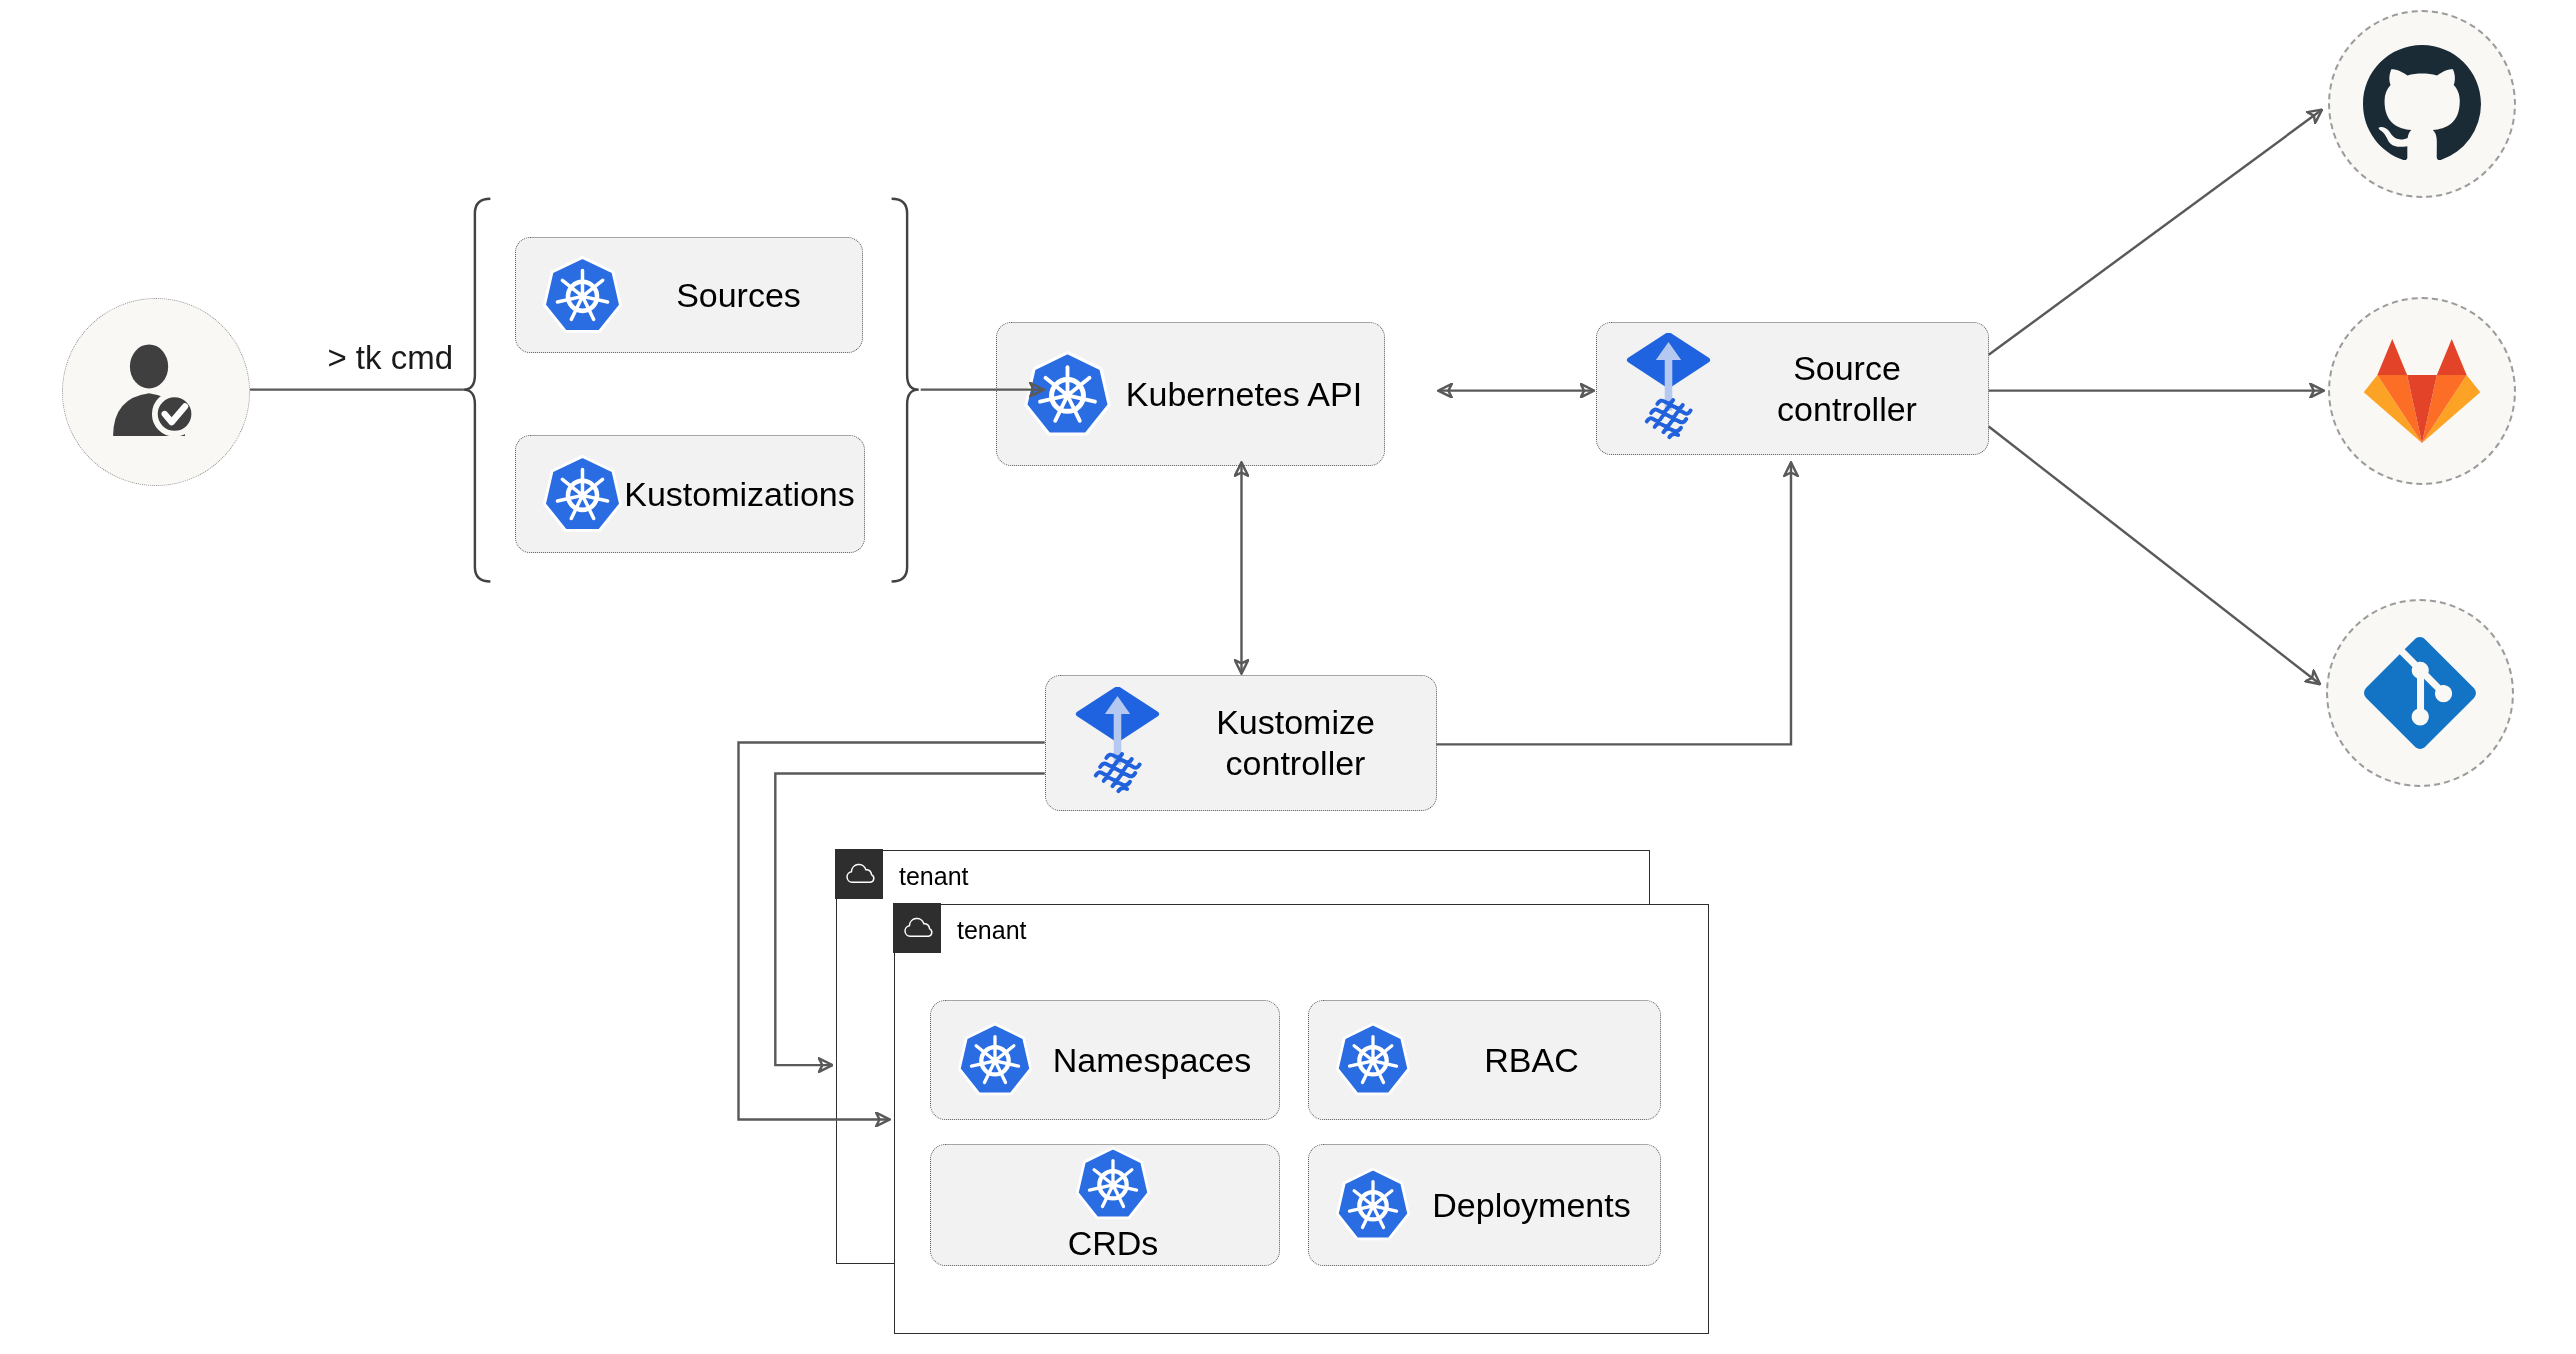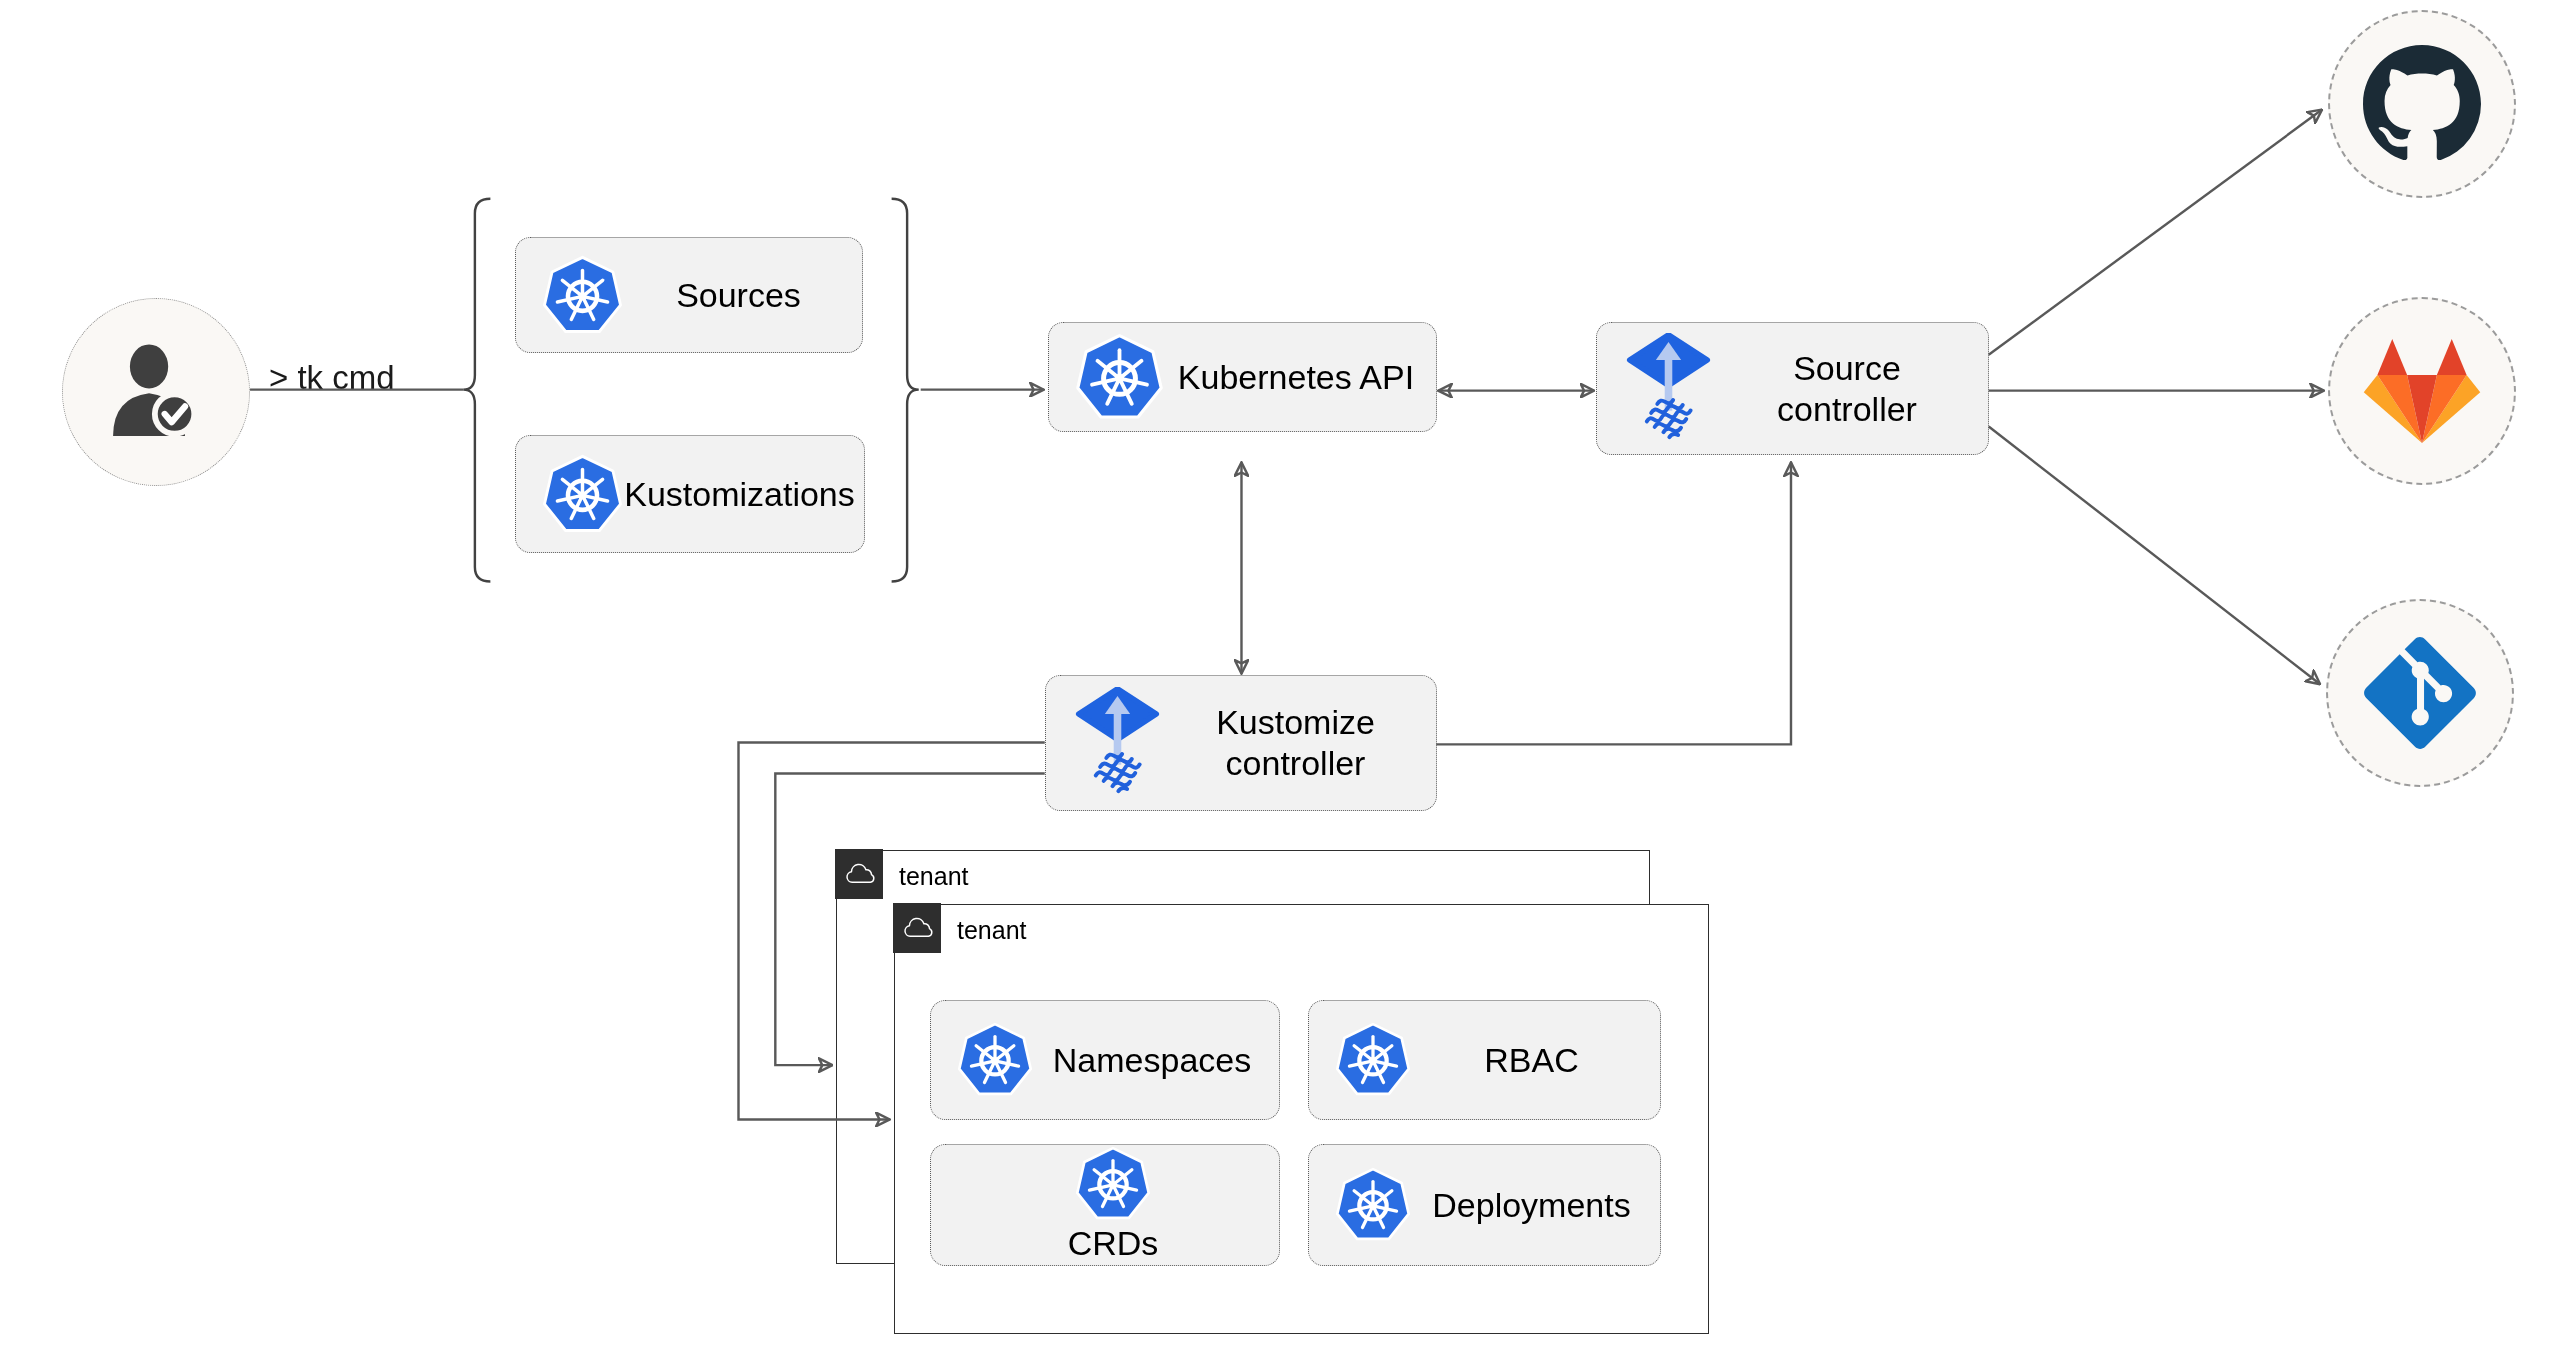--- a/index.html
+++ b/index.html
@@ -49,24 +49,23 @@
     border: 1.9px dotted #8f8f8f;
     border-radius: 50%;
     background: var(--repo-circle-fill);
     display: flex; align-items: center; justify-content: center;
   }
   .user-circle .icon { width: 116px; height: 116px; }
 
   .cli-label {
     position: absolute;
     left: 269px; top: 339px; width: 184px;
-    text-align: left;
+    text-align: right;
     font-size: 33px;
     color: #1a1a1a;
-    margin-top: 20px;
   }
 
   
   .tenant-box {
     position: absolute;
     background: #ffffff;
     border: 1.9px solid var(--tenant-border);
   }
   .tenant-header {
     position: absolute;
@@ -159,21 +158,21 @@
               <line x1="50" y1="51" x2="19.8" y2="57.9"></line>
               <line x1="50" y1="51" x2="25.8" y2="31.7"></line>
             </g>
     </g>
     <circle cx="50" cy="51" r="5" fill="#ffffff"></circle>
   </svg>
       </span>
     <span class="node-label">Kustomizations</span>
   </div>
 
-  <div class="node-box" style="left:1048px; top:322px; width:389px; height:110px;">
+  <div class="node-box" style="left:996px; top:322px; width:389px; height:144px;">
     <span class="icon k8s-icon lg">
         <svg viewBox="0 0 100 100" width="100%" height="100%">
     <polygon points="50,4 86.7,21.7 95.8,61.5 70.4,93.4 29.6,93.4 4.2,61.5 13.3,21.7" fill="var(--kubernetes-blue)" stroke="#ffffff" stroke-width="3.5" stroke-linejoin="round"></polygon>
     <g stroke="#ffffff" fill="none">
       <circle cx="50" cy="51" r="17.5" stroke-width="5.5"></circle>
       <g stroke-width="4.2" stroke-linecap="round">
               <line x1="50" y1="51" x2="50" y2="20"></line>
               <line x1="50" y1="51" x2="74.2" y2="31.7"></line>
               <line x1="50" y1="51" x2="80.2" y2="57.9"></line>
               <line x1="50" y1="51" x2="63.5" y2="78.9"></line>

